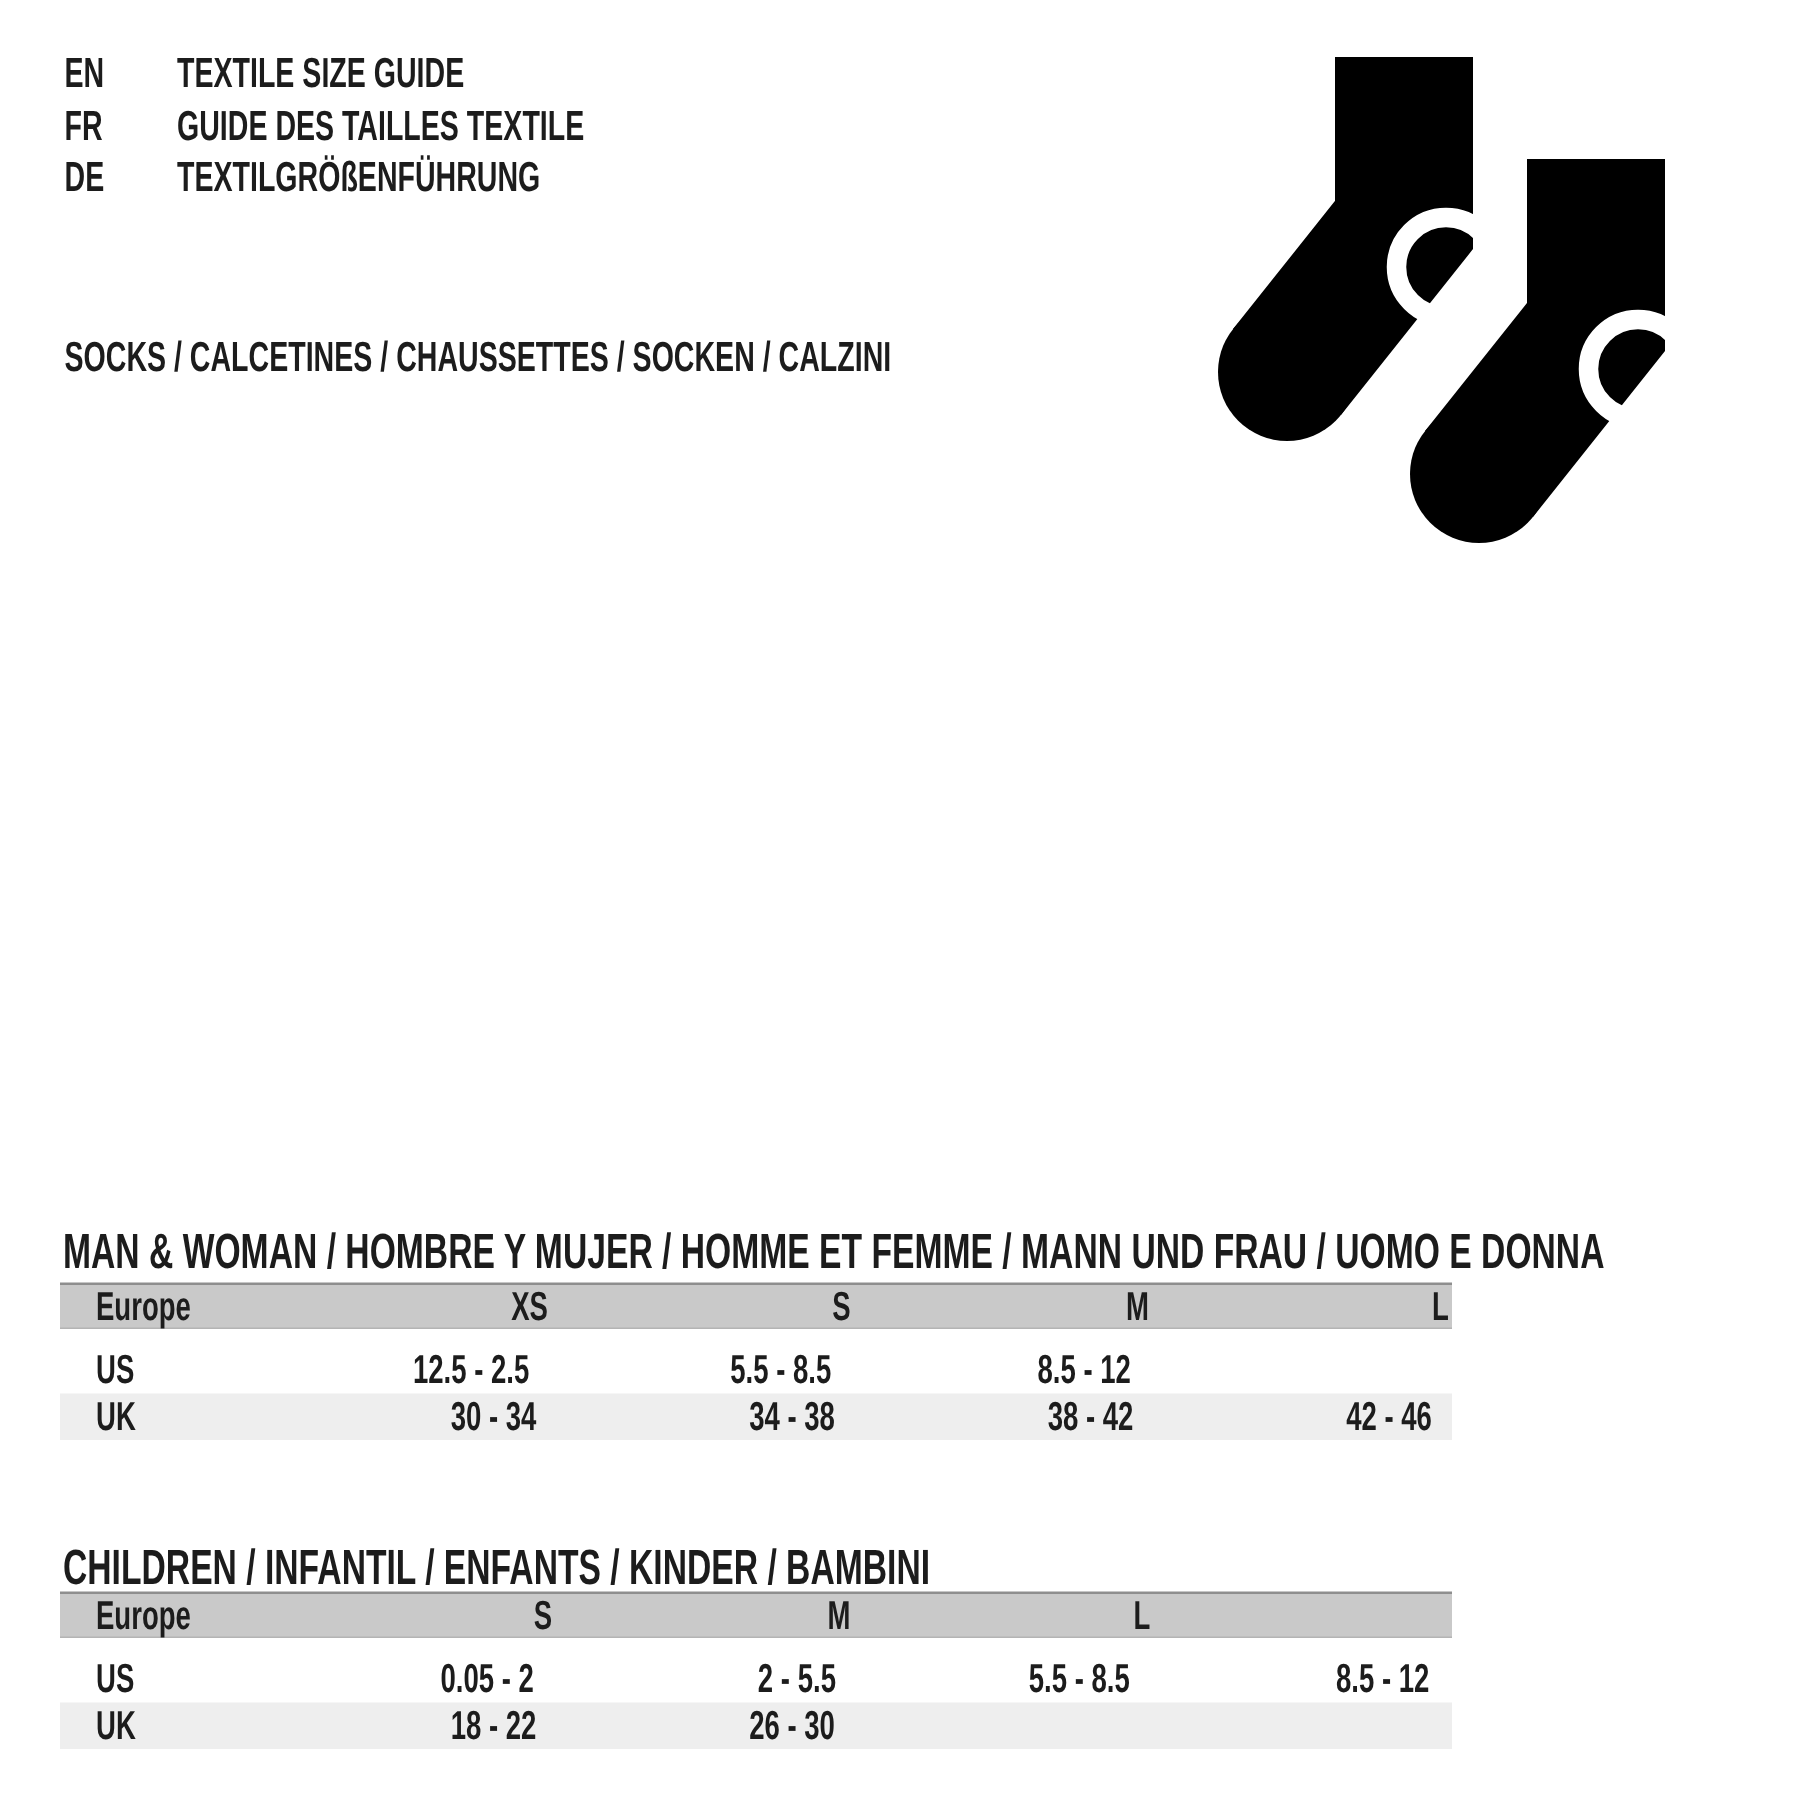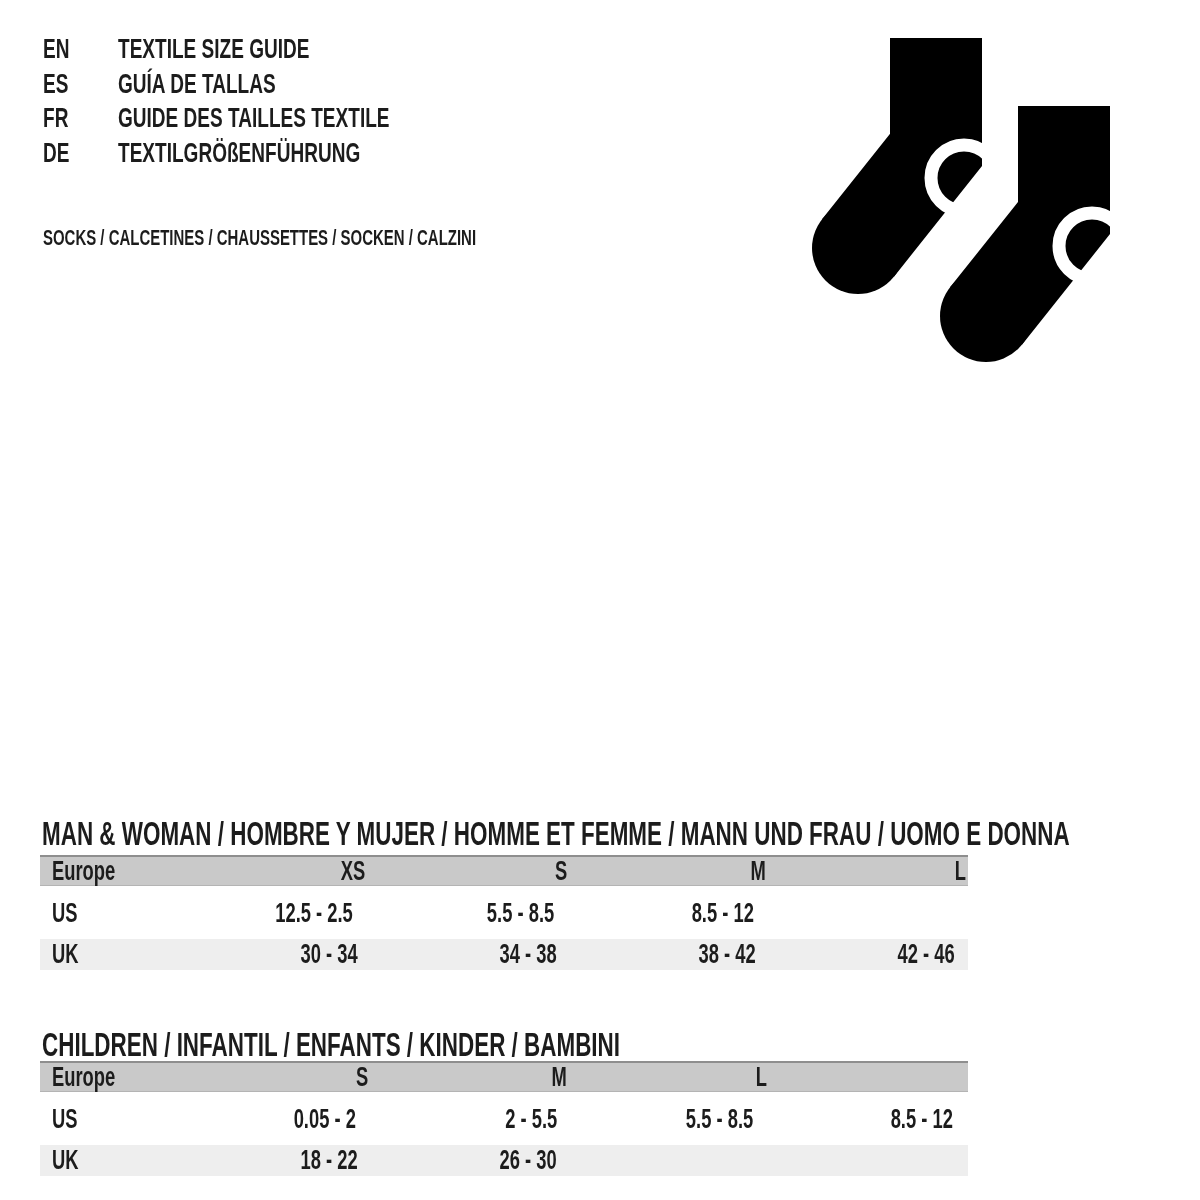--- a/index.html
+++ b/index.html
@@ -12,51 +12,47 @@
     overflow:hidden;
   }
   
   .cond { display:inline-block; transform:scaleX(0.68); transform-origin:0 50%; white-space:nowrap; }
   .ccenter { transform-origin:50% 50%; }
 
   .lang-block { position:absolute; left:43px; top:32px; }
   .lang-row { display:flex; align-items:center; height:34.6px; font-size:28px; }
   .lang-code { display:inline-block; width:75px; }
 
-  .socks-line { position:absolute; left:43px; top:221px; font-size:22px; line-height:33px; }
+  .socks-line { position:absolute; left:43px; top:221px; font-size:28px; line-height:33px; }
 
   .socks-svg { position:absolute; left:790px; top:20px; }
 
   .table-title { position:absolute; left:42px; font-size:33px; line-height:33px; }
   .tt1 { top:817px; }
   .tt2 { top:1028px; }
 
   .size-table { position:absolute; left:40px; width:928px; border-top:2px solid #8e8e8e; font-size:27px; }
   .st1 { top:855px; }
   .st2 { top:1061px; }
   .trow { display:flex; align-items:center; }
   .trow.hdr { height:29px; background:#c9c9c9; border-bottom:1px solid #b4b4b4; }
   .trow.rus { height:31px; margin-top:12px; background:#ffffff; }
-  .trow.ruk { height:31px; margin-top:10px; background:#eeeeee; }
-  .tc0 { width:132px; padding-left:12px; }
+  .trow.ruk { height:31px; margin-top:0; background:#eeeeee; }
+  .tc0 { width:132px; padding-left:24px; }
   .tc { width:199px; text-align:right; }
 </style>
 </head>
 <body>
 
 <main>
 
   <section class="lang-block">
     <div class="lang-row">
       <span class="lang-code"><span class="cond">EN</span></span>
       <span class="cond">TEXTILE SIZE GUIDE</span>
-    </div>
-    <div class="lang-row">
-      <span class="lang-code"><span class="cond">ES</span></span>
-      <span class="cond">GUÍA DE TALLAS</span>
     </div>
     <div class="lang-row">
       <span class="lang-code"><span class="cond">FR</span></span>
       <span class="cond">GUIDE DES TAILLES TEXTILE</span>
     </div>
     <div class="lang-row">
       <span class="lang-code"><span class="cond">DE</span></span>
       <span class="cond">TEXTILGRÖßENFÜHRUNG</span>
     </div>
   </section>

